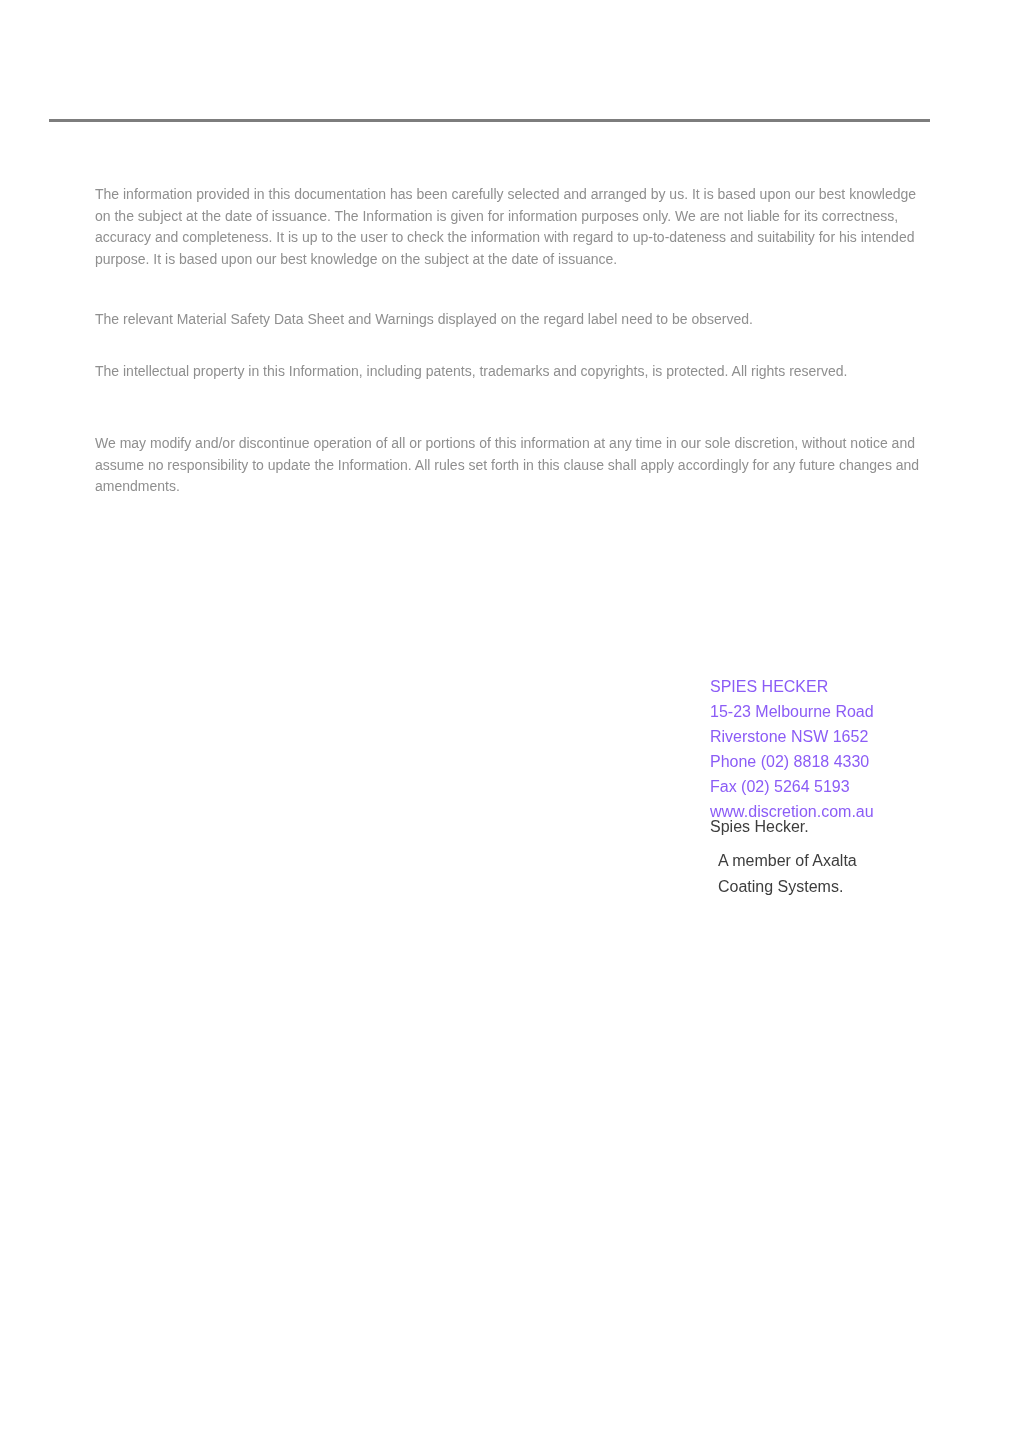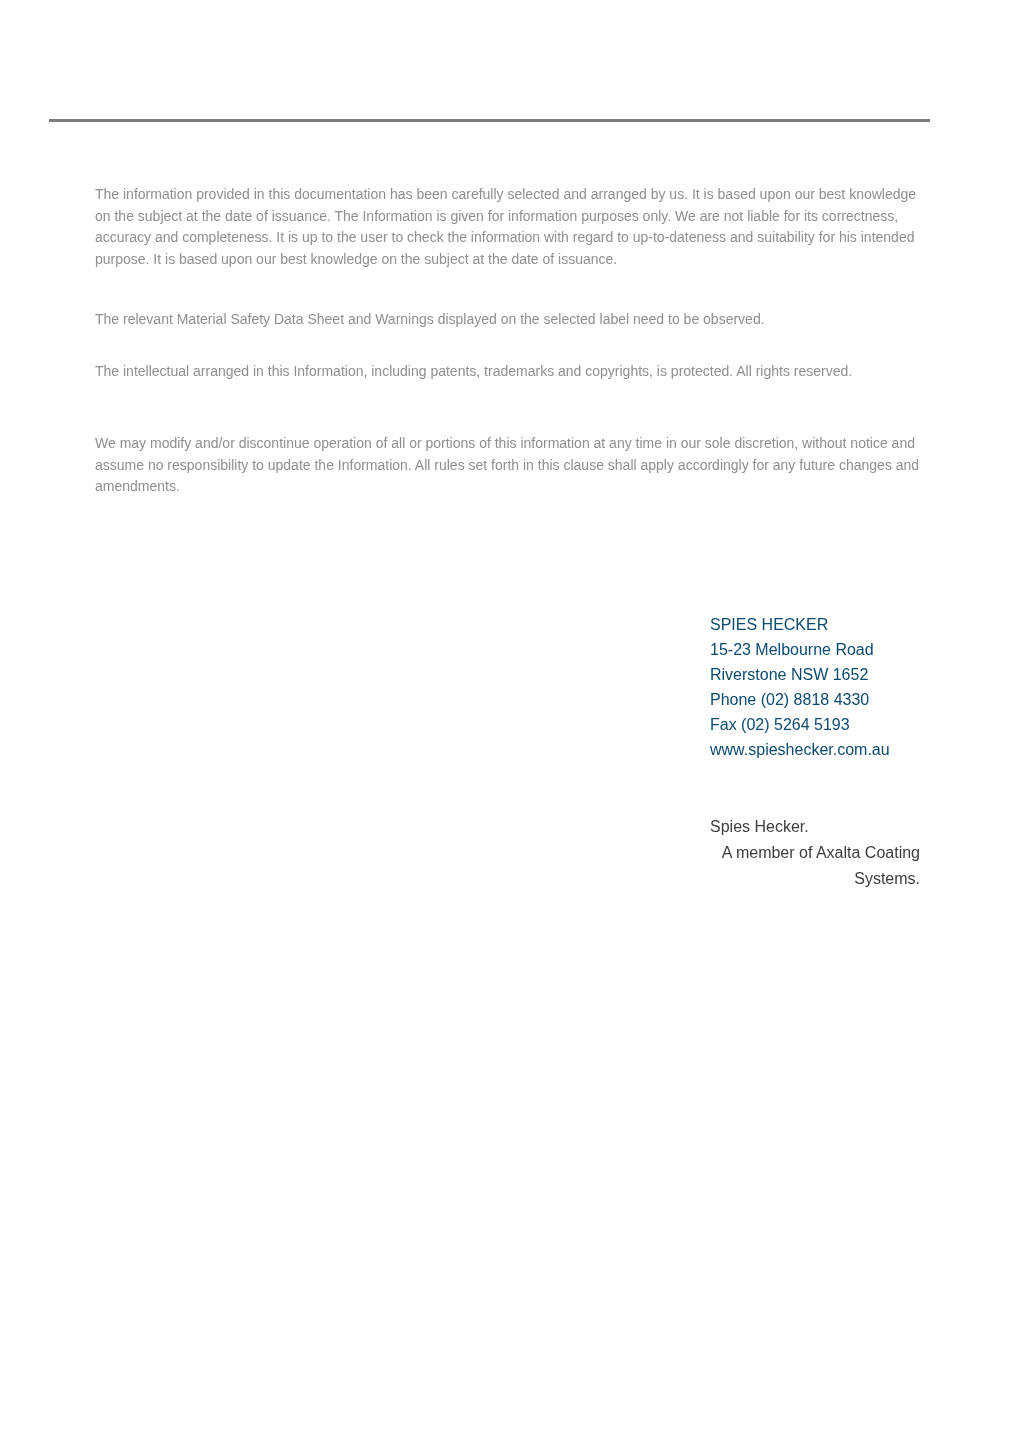--- a/index.html
+++ b/index.html
@@ -32,36 +32,36 @@
     line-height: 21.5px;
     letter-spacing: 0;
   }
   .p1 { top: 170px; }
   .p2 { top: 295px; }
   .p3 { top: 347px; }
   .p4 { top: 419px; }
   .contact-block {
     position: absolute;
     left: 710px;
-    top: 612px;
-    color: #0c4a6e;
+    top: 674px;
+    color: #8b5cf6;
     font-size: 16px;
     line-height: 25px;
   }
   .member-block {
     position: absolute;
     left: 710px;
     top: 814px;
     width: 210px;
     color: #3d3d3d;
     font-size: 16px;
     line-height: 26px;
   }
   .member-block .line1 { margin: 0 0 0 0; }
-  .member-block .line2 { margin: 0; text-align: right; }
+  .member-block .line2 { margin: 8px; }
   .logo-box {
     position: absolute;
     left: 715px;
     top: 962px;
     width: 188px;
     height: 145px;
     background: #fcfcfc;
   }
   .logo-box svg { display: block; }
   .footer {
@@ -76,33 +76,33 @@
 </style>
 </head>
 <body>
 
 <div class="page">
 
   <div class="top-rule"></div>
 
   <p class="disclaimer p1">The information provided in this documentation has been carefully selected and arranged by us. It is based upon our best knowledge on the subject at the date of issuance. The Information is given for information purposes only. We are not liable for its correctness, accuracy and completeness. It is up to the user to check the information with regard to up-to-dateness and suitability for his intended purpose. It is based upon our best knowledge on the subject at the date of issuance.</p>
 
-  <p class="disclaimer p2">The relevant Material Safety Data Sheet and Warnings displayed on the selected label need to be observed.</p>
+  <p class="disclaimer p2">The relevant Material Safety Data Sheet and Warnings displayed on the regard label need to be observed.</p>
 
-  <p class="disclaimer p3">The intellectual arranged in this Information, including patents, trademarks and copyrights, is protected. All rights reserved.</p>
+  <p class="disclaimer p3">The intellectual property in this Information, including patents, trademarks and copyrights, is protected. All rights reserved.</p>
 
   <p class="disclaimer p4">We may modify and/or discontinue operation of all or portions of this information at any time in our sole discretion, without notice and assume no responsibility to update the Information. All rules set forth in this clause shall apply accordingly for any future changes and amendments.</p>
 
   <div class="contact-block">
     <div>SPIES HECKER</div>
     <div>15-23 Melbourne Road</div>
     <div>Riverstone NSW 1652</div>
     <div>Phone (02) 8818 4330</div>
     <div>Fax (02) 5264 5193</div>
-    <div>www.spieshecker.com.au</div>
+    <div>www.discretion.com.au</div>
   </div>
 
   <div class="member-block">
     <p class="line1">Spies Hecker.</p>
     <p class="line2">A member of Axalta Coating Systems.</p>
   </div>
 
 
   <div class="footer">4 / 23/10/2013</div>
 

